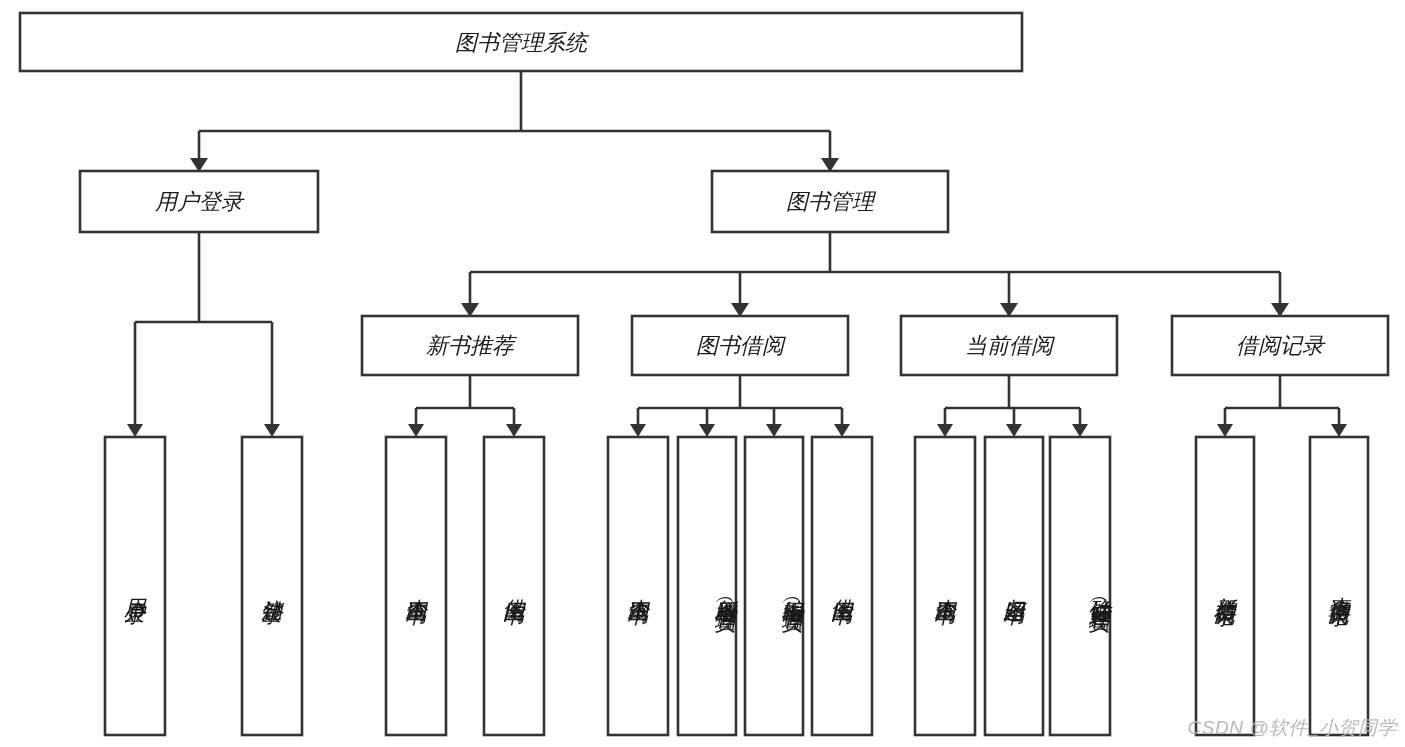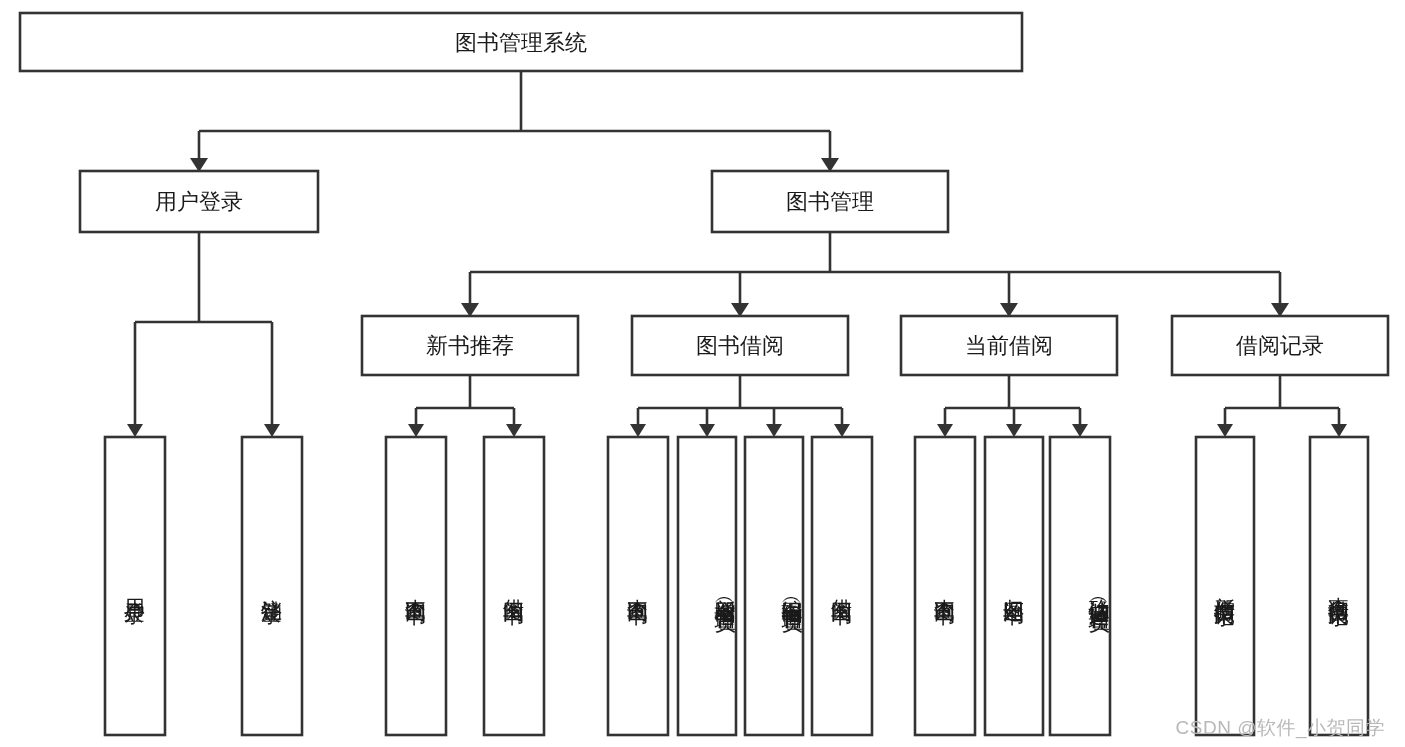--- a/index.html
+++ b/index.html
@@ -11,20 +11,21 @@
     width: 1405px;
     height: 747px;
     font-family: "Liberation Sans", "DejaVu Sans", sans-serif;
     overflow: hidden;
     position: relative;
   }
   #diagram-root {
     position: relative;
     width: 1405px;
     height: 747px;
+    font-style: italic;
   }
   svg.flow {
     position: absolute;
     top: 0;
     left: 0;
     width: 1405px;
     height: 747px;
   }
   .node-box {
     fill: #ffffff;
@@ -58,21 +59,21 @@
     color: #1a1a1a;
     letter-spacing: 2px;
     display: flex;
     align-items: center;
     justify-content: center;
     white-space: nowrap;
     pointer-events: none;
   }
   .watermark {
     position: absolute;
-    right: 20px;
+    right: 8px;
     bottom: 6px;
     font-family: "Liberation Sans", "DejaVu Sans", sans-serif;
     font-size: 19px;
     color: #b8b8b8;
     white-space: nowrap;
     letter-spacing: 0.5px;
   }
 </style>
 </head>
 <body>

